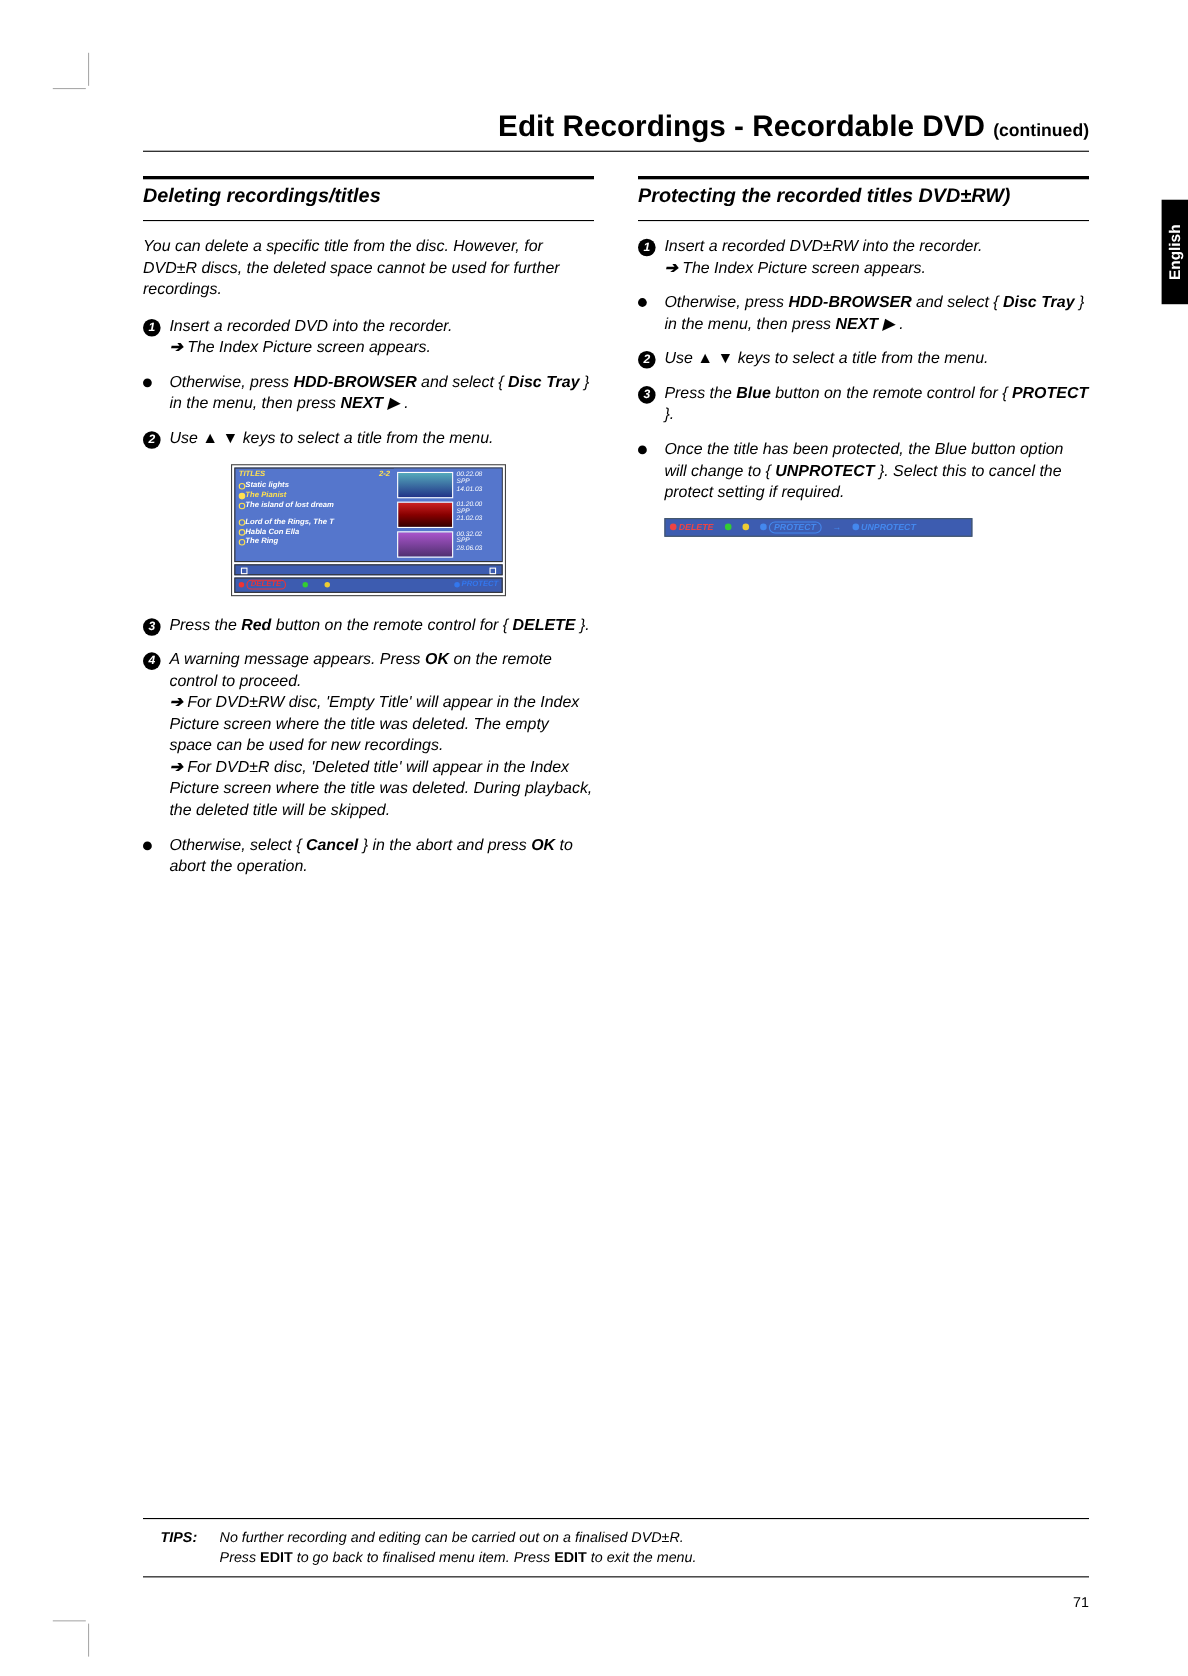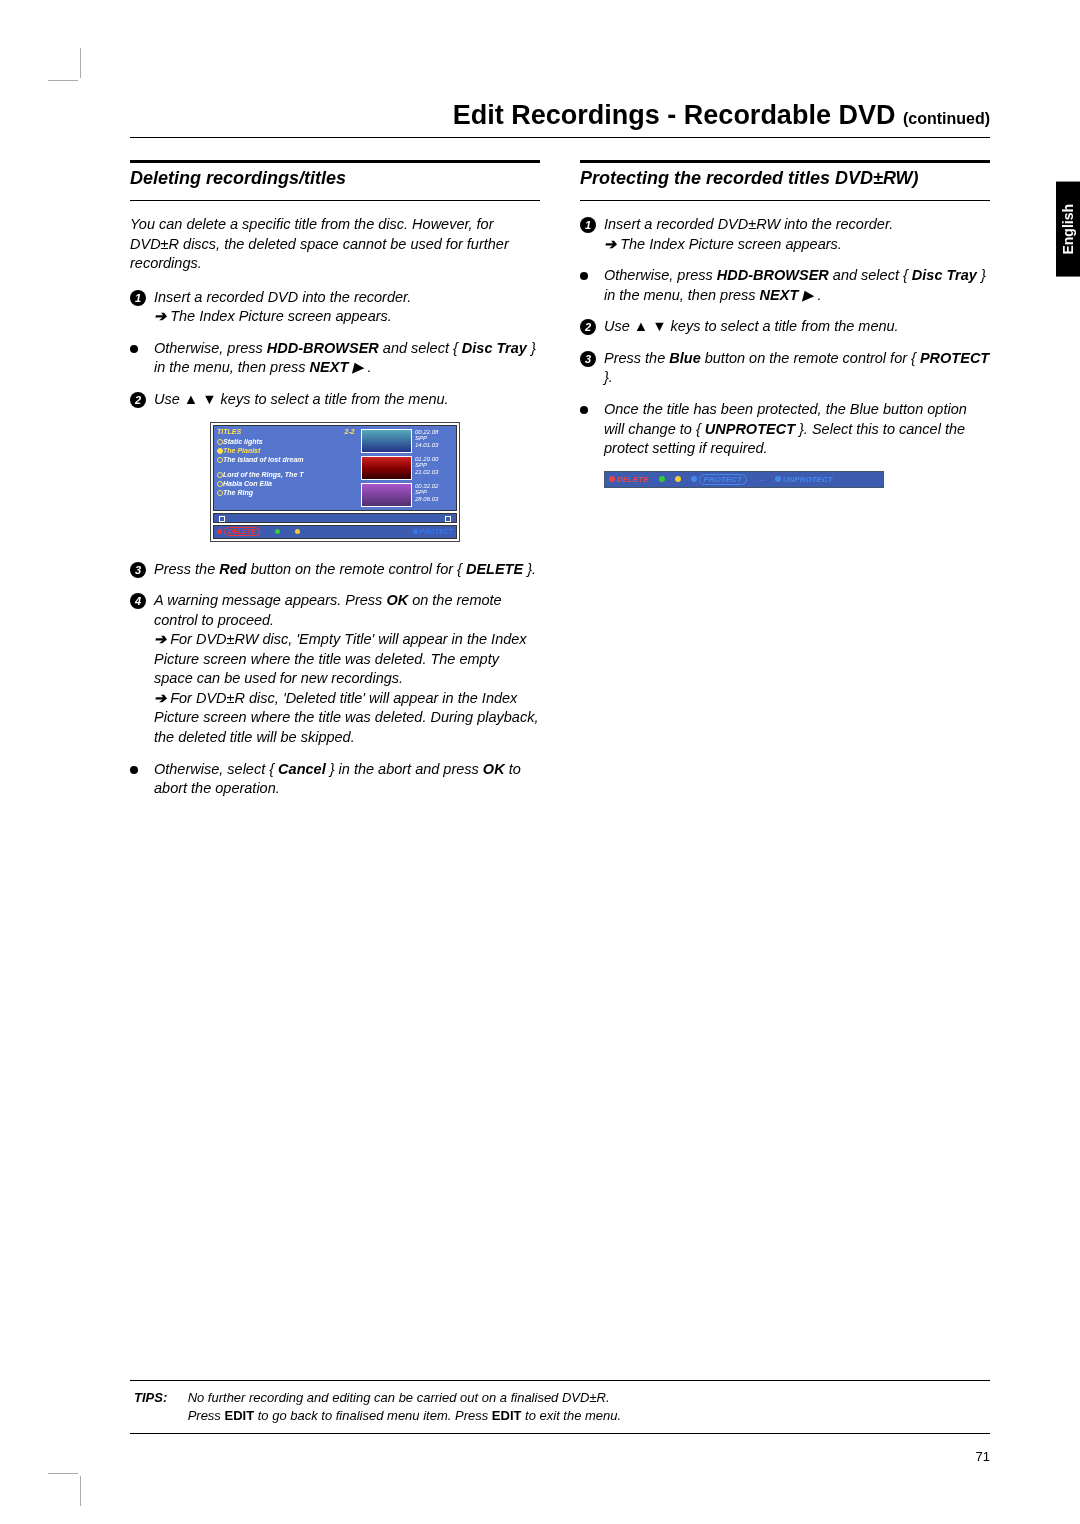--- a/index.html
+++ b/index.html
@@ -73,21 +73,21 @@
     position: absolute;
     left: 130px; right: 90px;
     bottom: 90px;
     border-top: 1px solid #000;
     border-bottom: 1px solid #000;
     padding: 8px 4px;
     font-size: 13px;
     font-style: italic;
     line-height: 1.4;
   }
-  .tips-box .label { font-weight: bold; font-style: italic; display:inline-block; width:50px;}
+  .tips-box .label { font-weight: bold; font-style: italic; display:inline-block; width:50px;margin-left:12px;}
   .page-num {
     position: absolute;
     right: 90px;
     bottom: 60px;
     font-size: 13px;
   }
   .b { font-weight: bold; }
   
   .dvd-screen {
     width: 250px;

